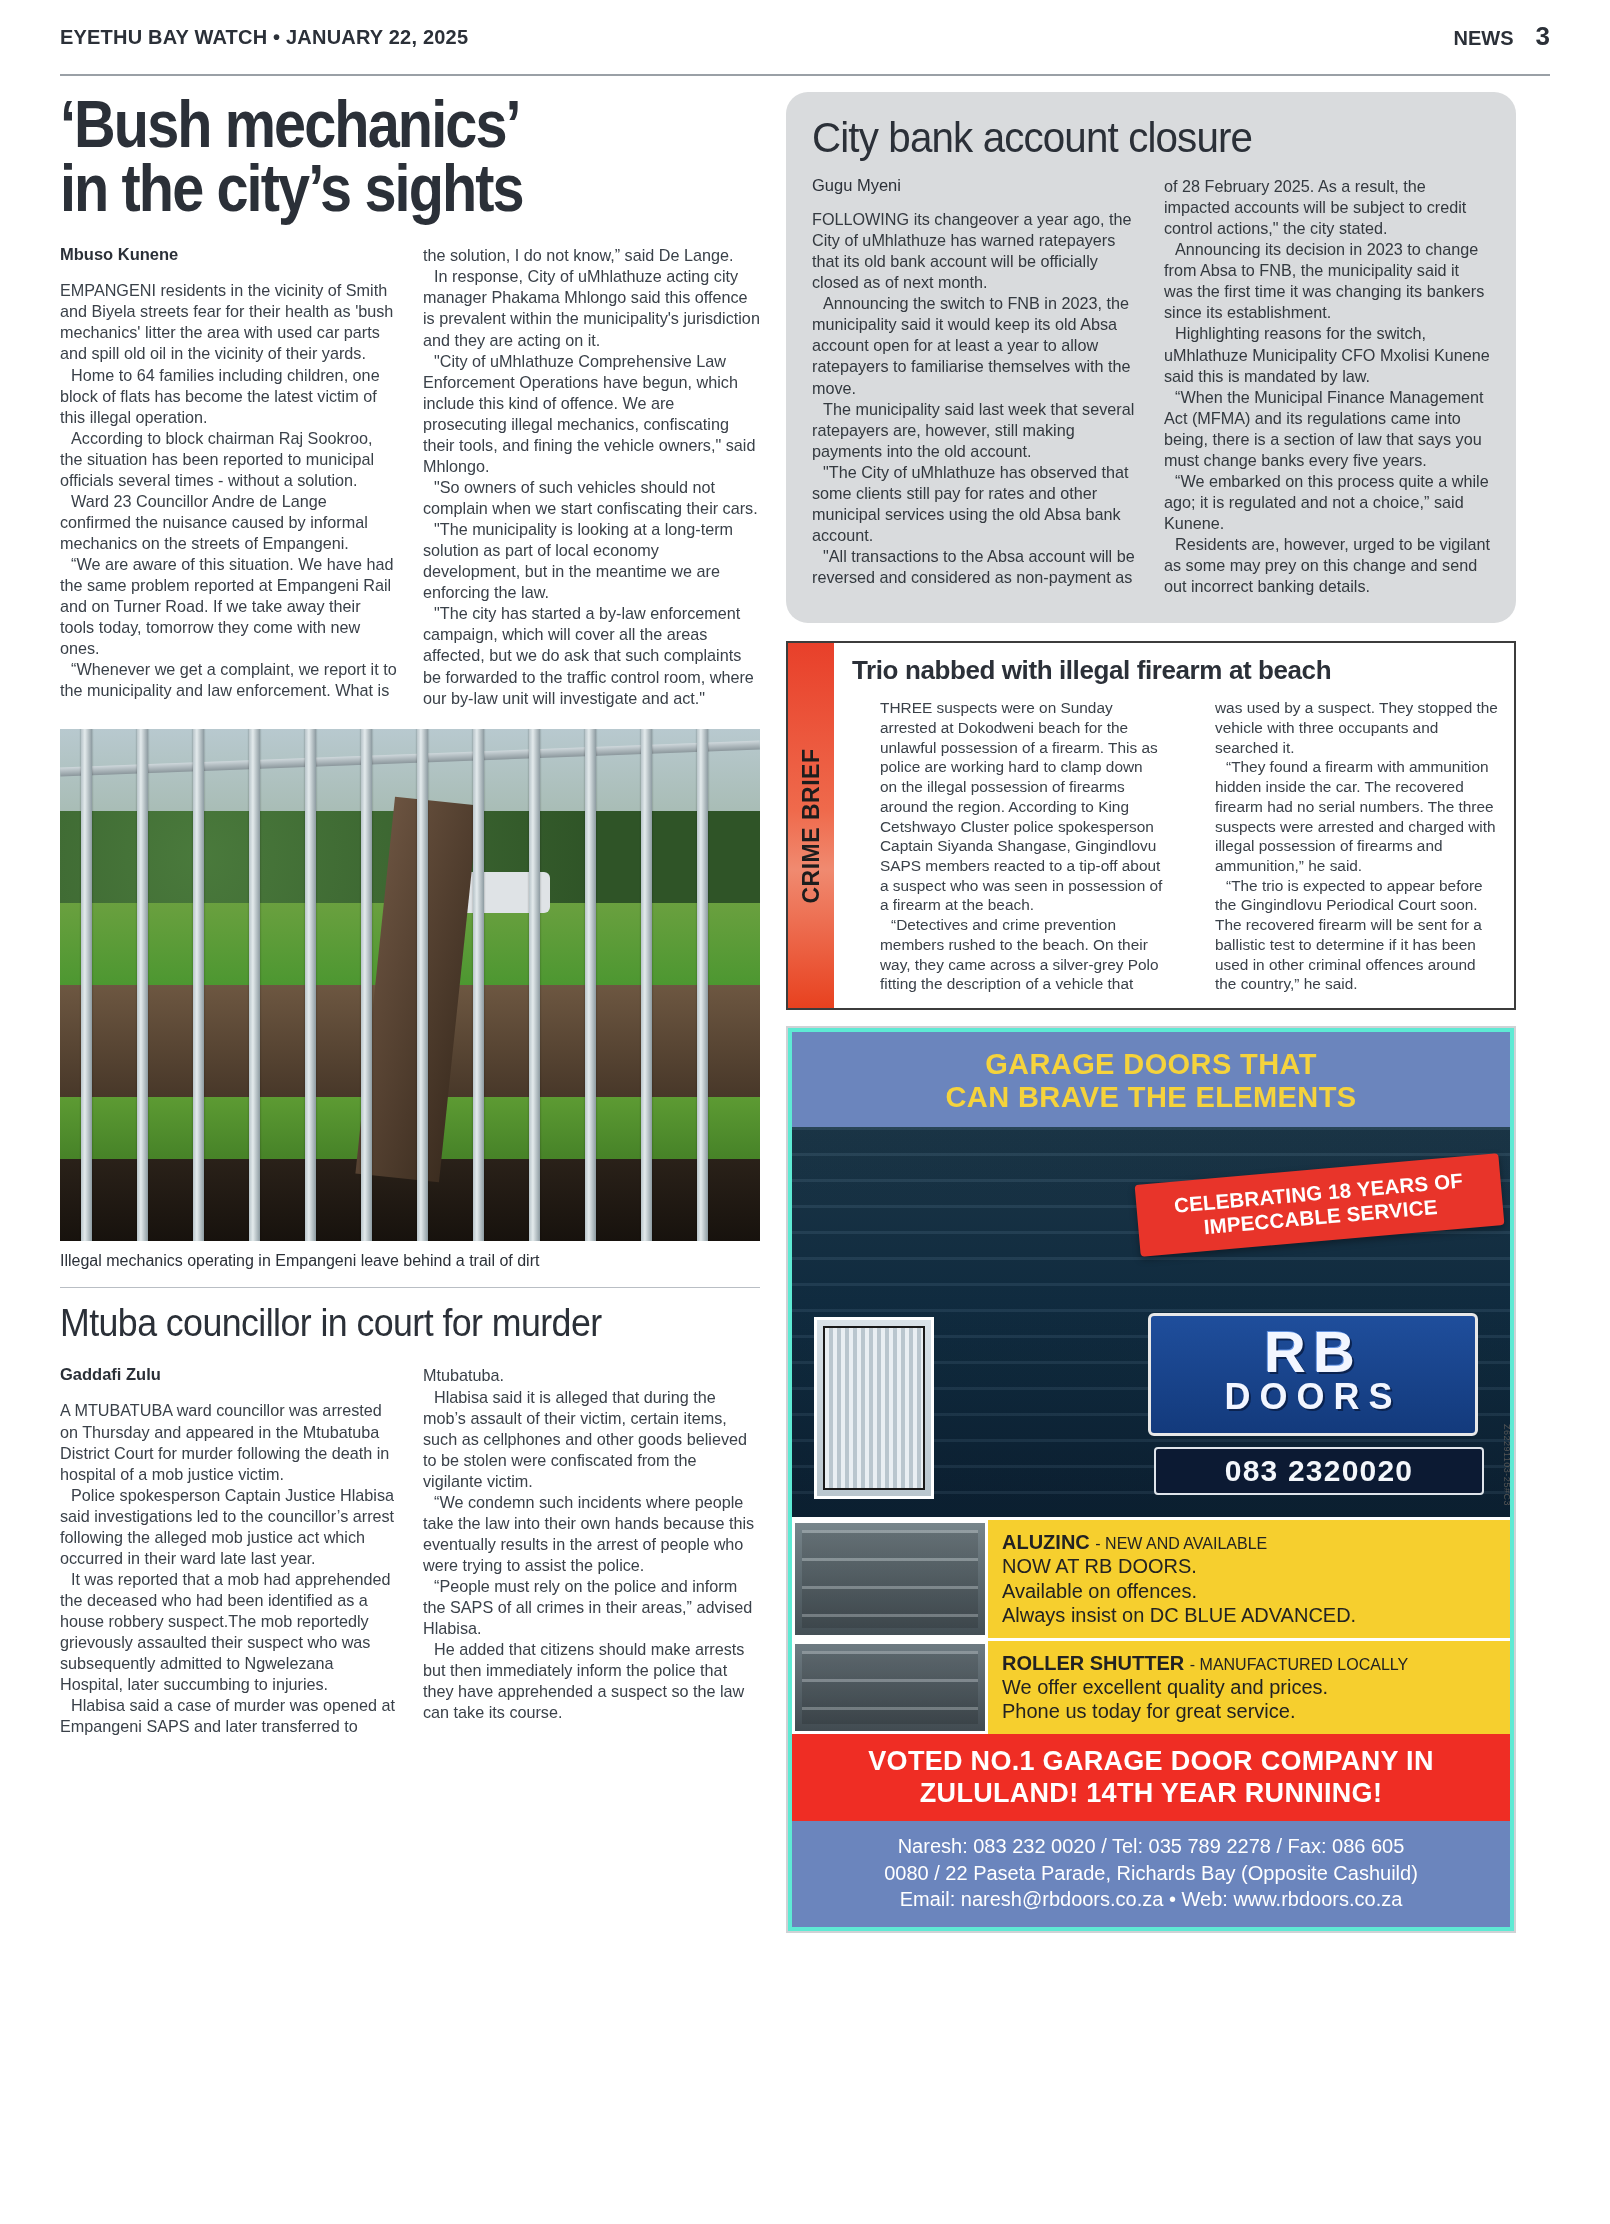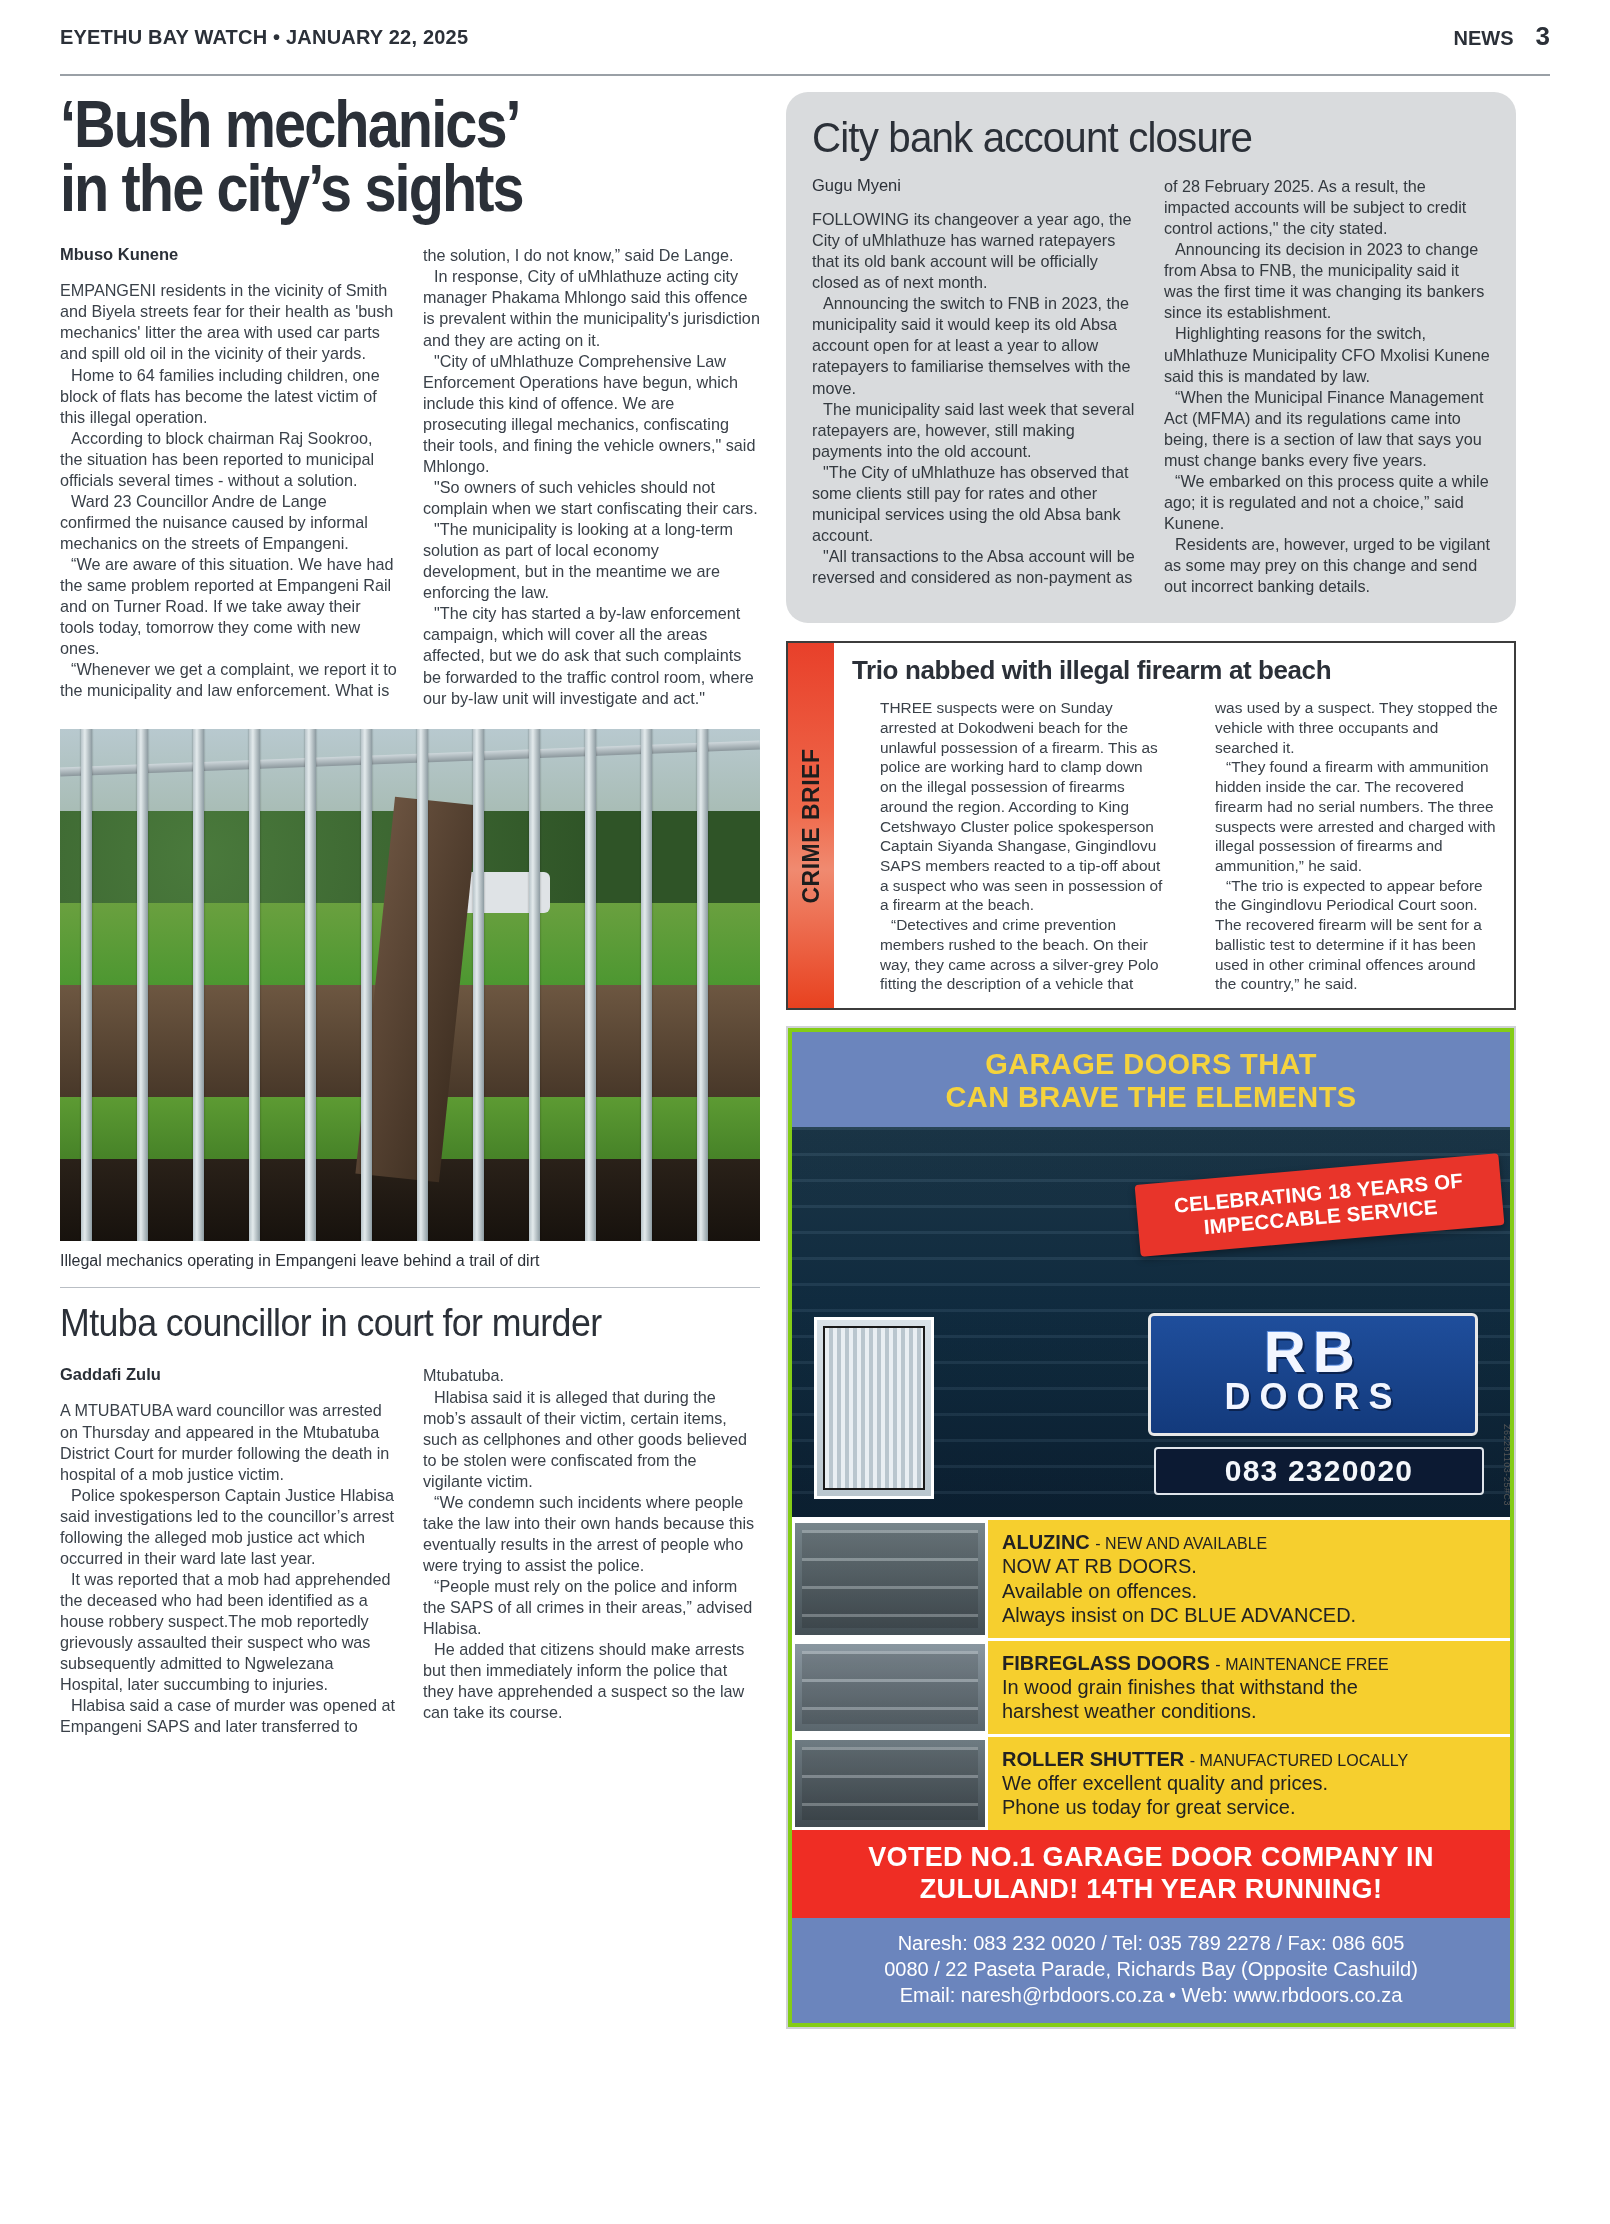--- a/index.html
+++ b/index.html
@@ -106,21 +106,21 @@
   }
   .crime-body { flex: 1; padding: 12px 16px 14px 18px; }
   h3.crime-head {
     font-size: 26px; font-weight: 700; color: #2b3038;
     letter-spacing: -.4px; margin-bottom: 12px;
   }
   .crime-cols { column-count: 2; column-gap: 24px; }
   .crime-cols p.body { font-size: 15.4px; line-height: 1.28; margin-left: 28px; }
 
   
-  .ad { margin-top: 16px; border: 2px solid #cfd2d5; padding: 4px; background:#84cc16; }
+  .ad { margin-top: 16px; border: 2px solid #cfd2d5; padding: 4px; background:#5eead4; }
   .ad-inner { position: relative; }
   .ad-top { background: #6b85bd; padding: 16px 10px 14px 10px; text-align: center; }
   .ad-top div {
     font-size: 29px; font-weight: 700; color: #f5d33c; letter-spacing: .4px; line-height: 1.12;
   }
   .ad-hero {
     position: relative; height: 390px; overflow: hidden;
     background: linear-gradient(#1d3a4d 0%, #123046 45%, #0c2235 100%);
   }
   .ad-hero .planks { position:absolute; inset:0;
@@ -337,33 +337,20 @@
               <div class="t1">
                 <b>ALUZINC</b>
                 <span class="small">- NEW AND AVAILABLE</span>
               </div>
               <div class="t2">NOW AT RB DOORS.</div>
               <div class="t2">Available on offences.</div>
               <div class="t2">Always insist on DC BLUE ADVANCED.</div>
             </div>
           </div>
 
-          <div class="feature-row">
-            <div class="feature-img fib">
-              <div class="panels"></div>
-            </div>
-            <div class="feature-text">
-              <div class="t1">
-                <b>FIBREGLASS DOORS</b>
-                <span class="small">- MAINTENANCE FREE</span>
-              </div>
-              <div class="t2">In wood grain finishes that withstand the</div>
-              <div class="t2">harshest weather conditions.</div>
-            </div>
-          </div>
 
           <div class="feature-row">
             <div class="feature-img rol">
               <div class="panels"></div>
             </div>
             <div class="feature-text">
               <div class="t1">
                 <b>ROLLER SHUTTER</b>
                 <span class="small">- MANUFACTURED LOCALLY</span>
               </div>

